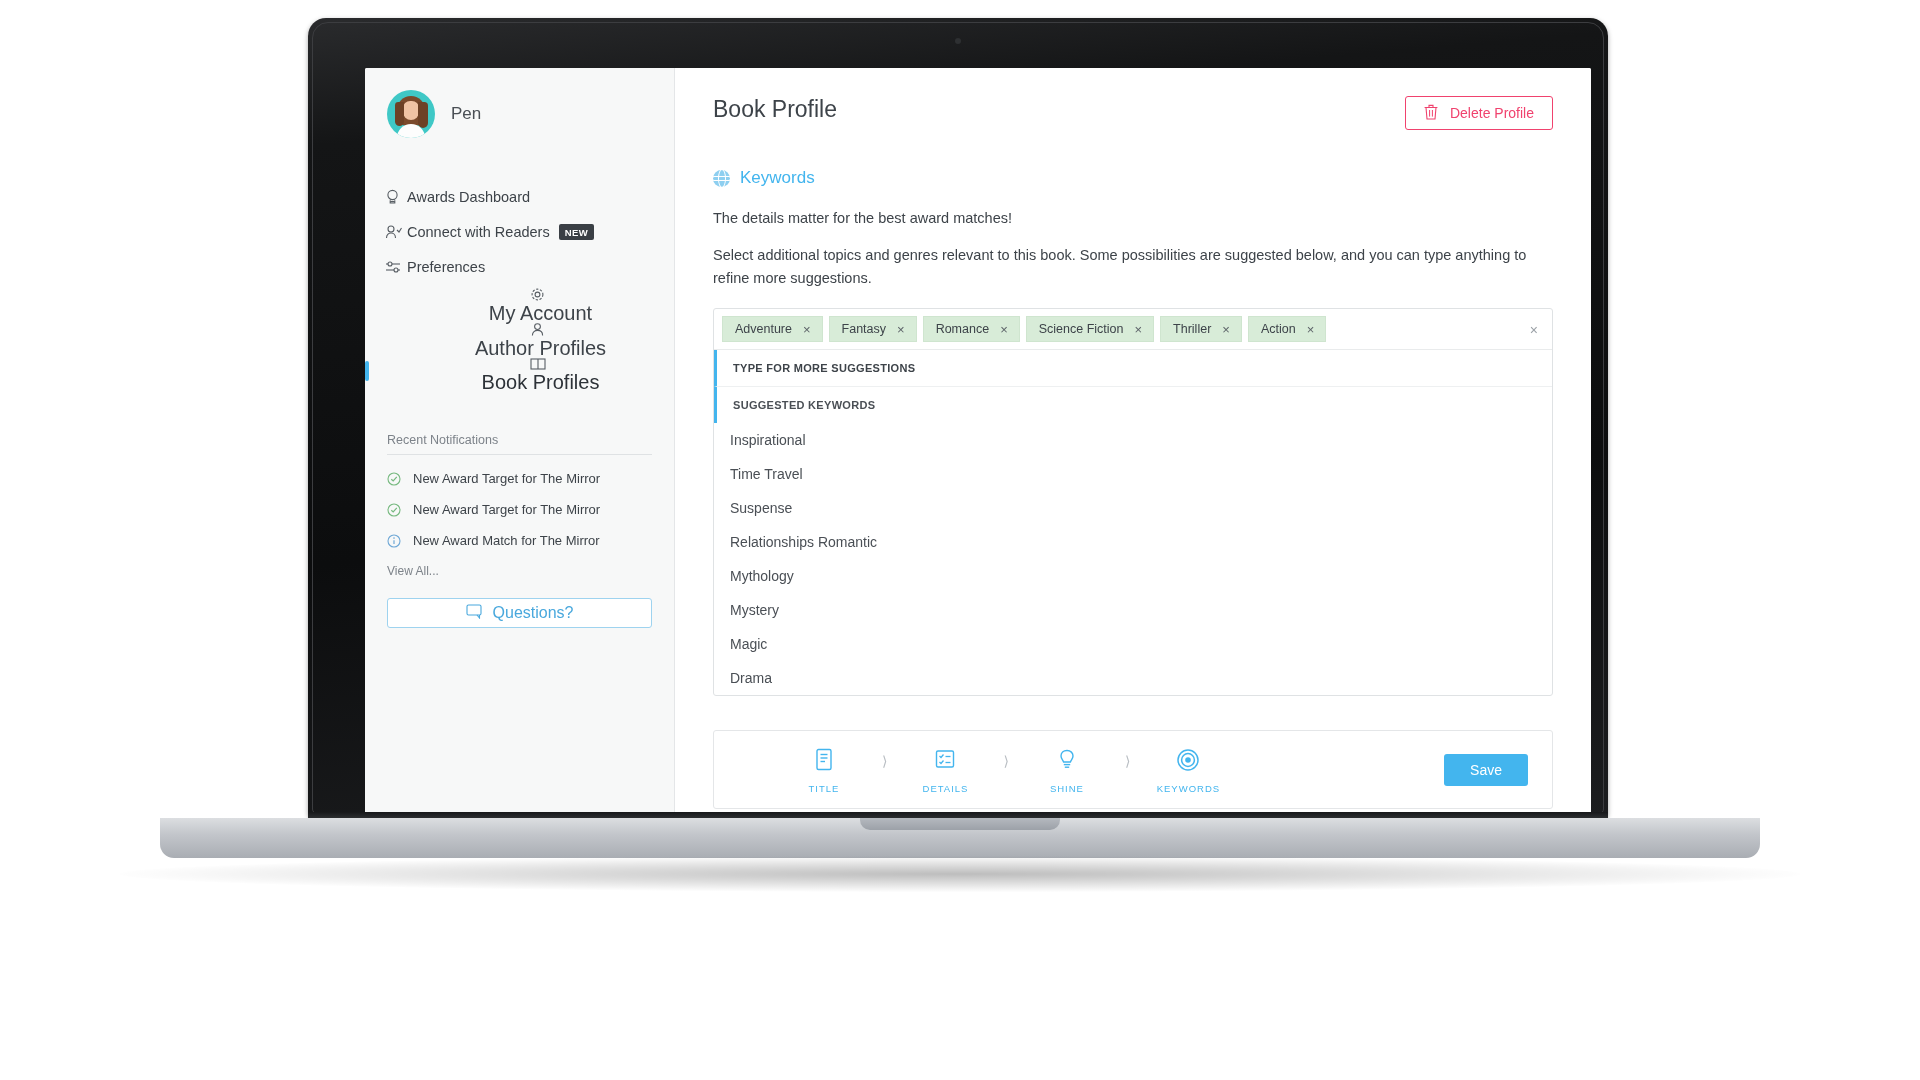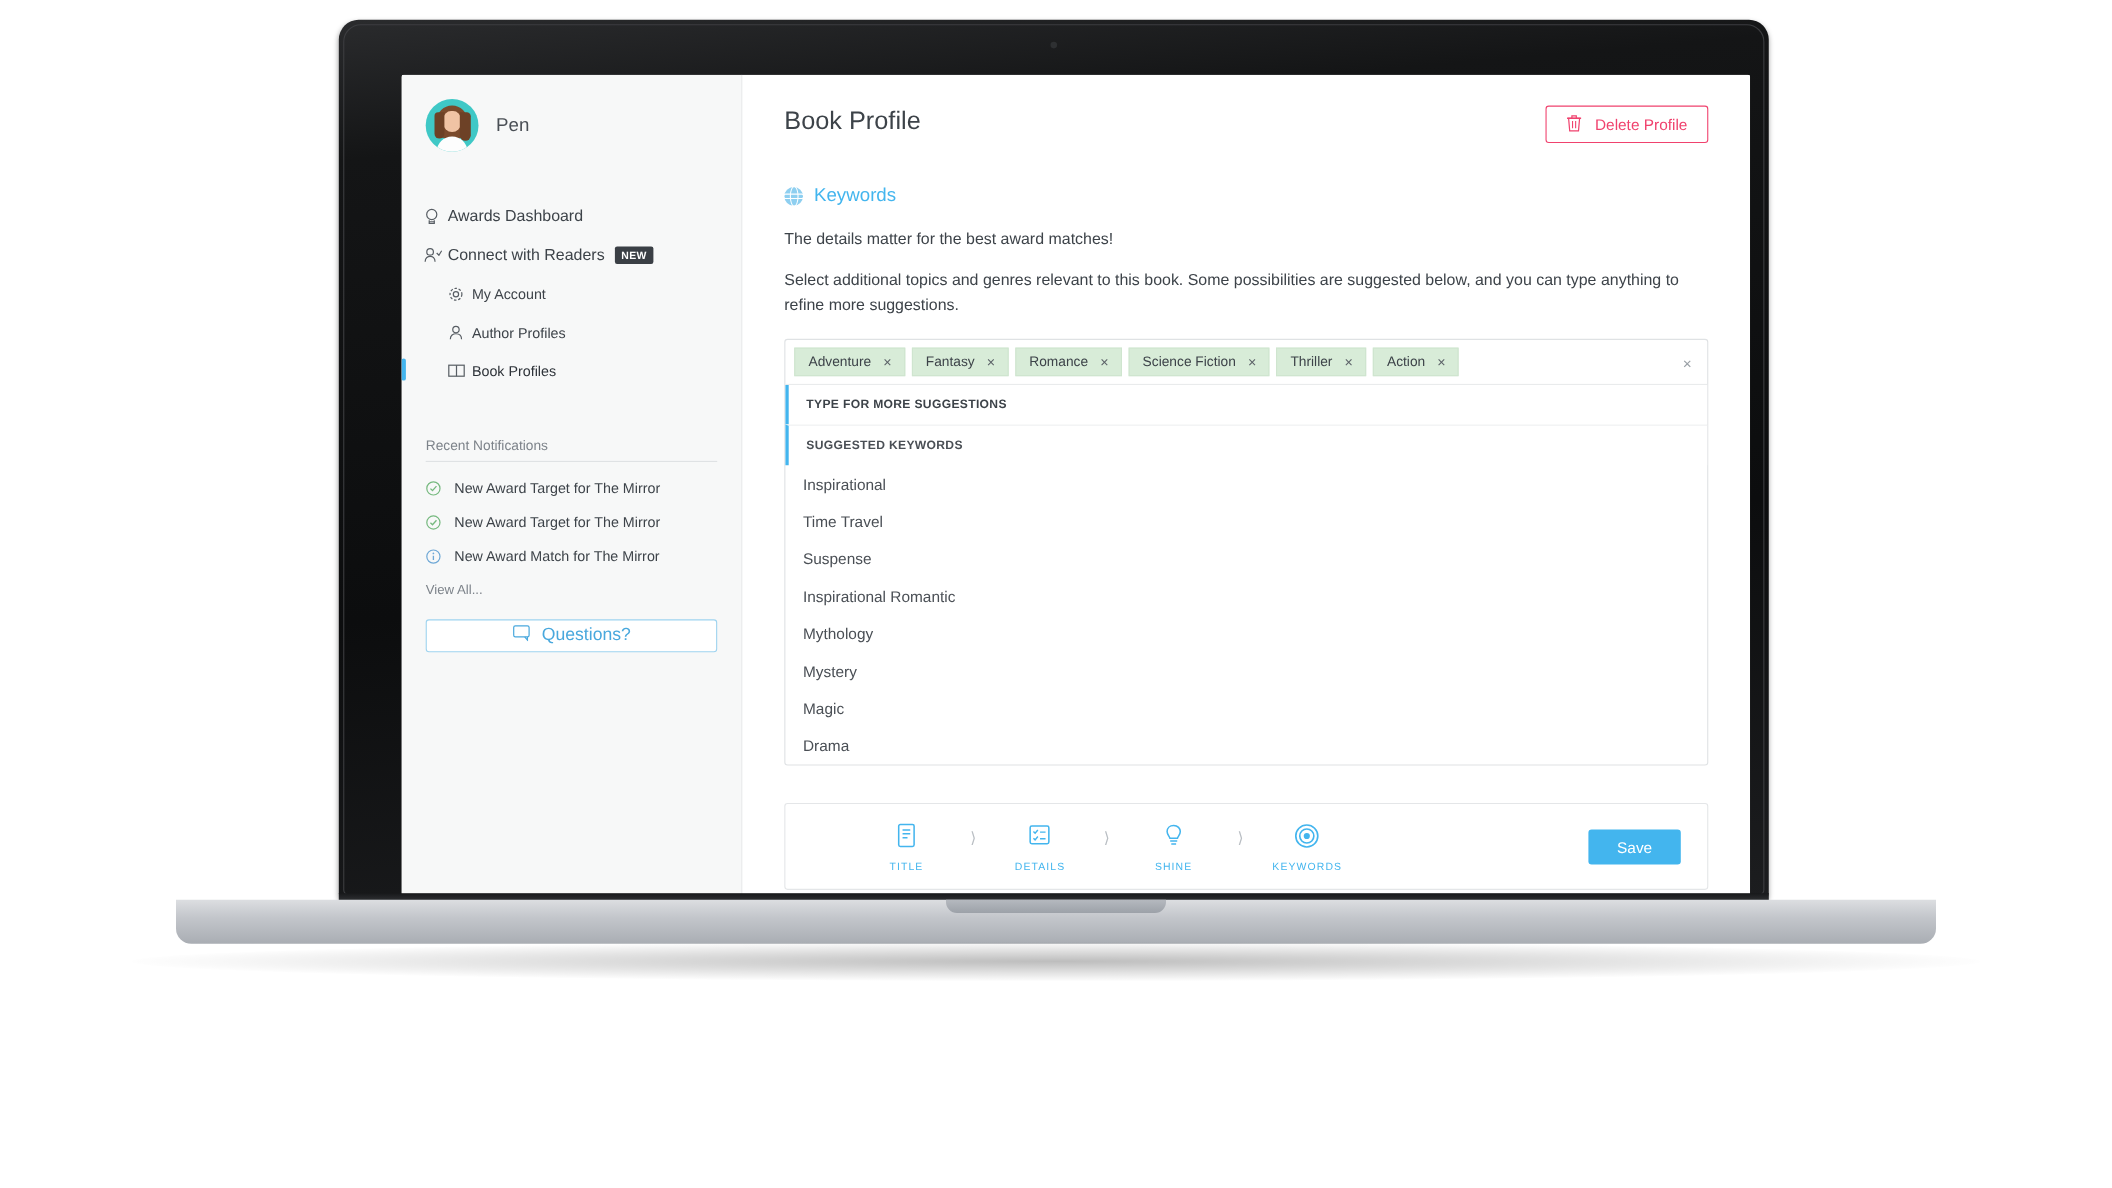--- a/index.html
+++ b/index.html
@@ -119,21 +119,21 @@
     height: 30px; margin-bottom: 5px;
     font-size: 14.5px; color: #3d4349;
     cursor: pointer; position: relative;
   }
   .nav-item .nav-ico {
     width: 22px; min-width: 22px; height: 18px;
     display: flex; align-items: center; justify-content: flex-start;
     color: #585e64;
   }
   .nav-item .nav-label { white-space: nowrap; }
-  .nav-sub { padding-left: 22px; font-size: 13px; }
+  .nav-sub { padding-left: 22px; font-size: 20px; flex-direction: column; }
   .nav-item.active .nav-label { color: #2d3238; }
   .active-bar {
     position: absolute; left: -20px; top: 4px;
     width: 4px; height: 20px; background: #43b5ee; border-radius: 2px;
   }
   .badge-new {
     margin-left: 9px; background: #3a3f45; color: #fff;
     font-size: 9.5px; font-weight: bold; letter-spacing: .4px;
     padding: 3px 6px 2px 6px; border-radius: 2px;
   }
@@ -288,20 +288,31 @@
               <svg width="17" height="16" viewBox="0 0 17 16">
                   <circle cx="6" cy="5" r="3" fill="none" stroke="#585e64" stroke-width="1.1"></circle>
                   <path d="M1.5 14 C1.5 10.4 4 9 6 9 C8 9 10.5 10.4 10.5 14" fill="none" stroke="#585e64" stroke-width="1.1"></path>
                   <path d="M12 6 L14 8 L16.5 4" fill="none" stroke="#585e64" stroke-width="1.1"></path>
                 </svg>
             </span>
             <span class="nav-label">Connect with Readers</span>
             <span class="badge-new">NEW</span>
           </div>
 
+          <div class="nav-item">
+            <span class="nav-ico">
+              <svg width="17" height="14" viewBox="0 0 17 14">
+                  <line x1="1" y1="4" x2="15" y2="4" stroke="#585e64" stroke-width="1.1"></line>
+                  <line x1="1" y1="10" x2="15" y2="10" stroke="#585e64" stroke-width="1.1"></line>
+                  <circle cx="5" cy="4" r="2" fill="#f7f8f8" stroke="#585e64" stroke-width="1.1"></circle>
+                  <circle cx="11" cy="10" r="2" fill="#f7f8f8" stroke="#585e64" stroke-width="1.1"></circle>
+                </svg>
+            </span>
+            <span class="nav-label">Preferences</span>
+          </div>
 
           <div class="nav-item nav-sub">
             <span class="nav-ico">
               <svg width="15" height="15" viewBox="0 0 15 15">
                   <circle cx="7.5" cy="7.5" r="2.4" fill="none" stroke="#585e64" stroke-width="1.1"></circle>
                   <circle cx="7.5" cy="7.5" r="5.4" fill="none" stroke="#585e64" stroke-width="1.1" stroke-dasharray="2.3 1.6"></circle>
                 </svg>
             </span>
             <span class="nav-label">My Account</span>
           </div>
@@ -433,21 +444,21 @@
             <span id="combo-clear">×</span>
           </div>
 
           <div id="dropdown">
             <div class="dd-head">TYPE FOR MORE SUGGESTIONS</div>
             <div class="dd-head sub">SUGGESTED KEYWORDS</div>
 
             <div class="dd-item">Inspirational</div>
             <div class="dd-item">Time Travel</div>
             <div class="dd-item">Suspense</div>
-            <div class="dd-item">Inspirational Romantic</div>
+            <div class="dd-item">Relationships Romantic</div>
             <div class="dd-item">Mythology</div>
             <div class="dd-item">Mystery</div>
             <div class="dd-item">Magic</div>
             <div class="dd-item">Drama</div>
           </div>
         </div>
 
         <div id="wizard">
           <div id="steps">
 

